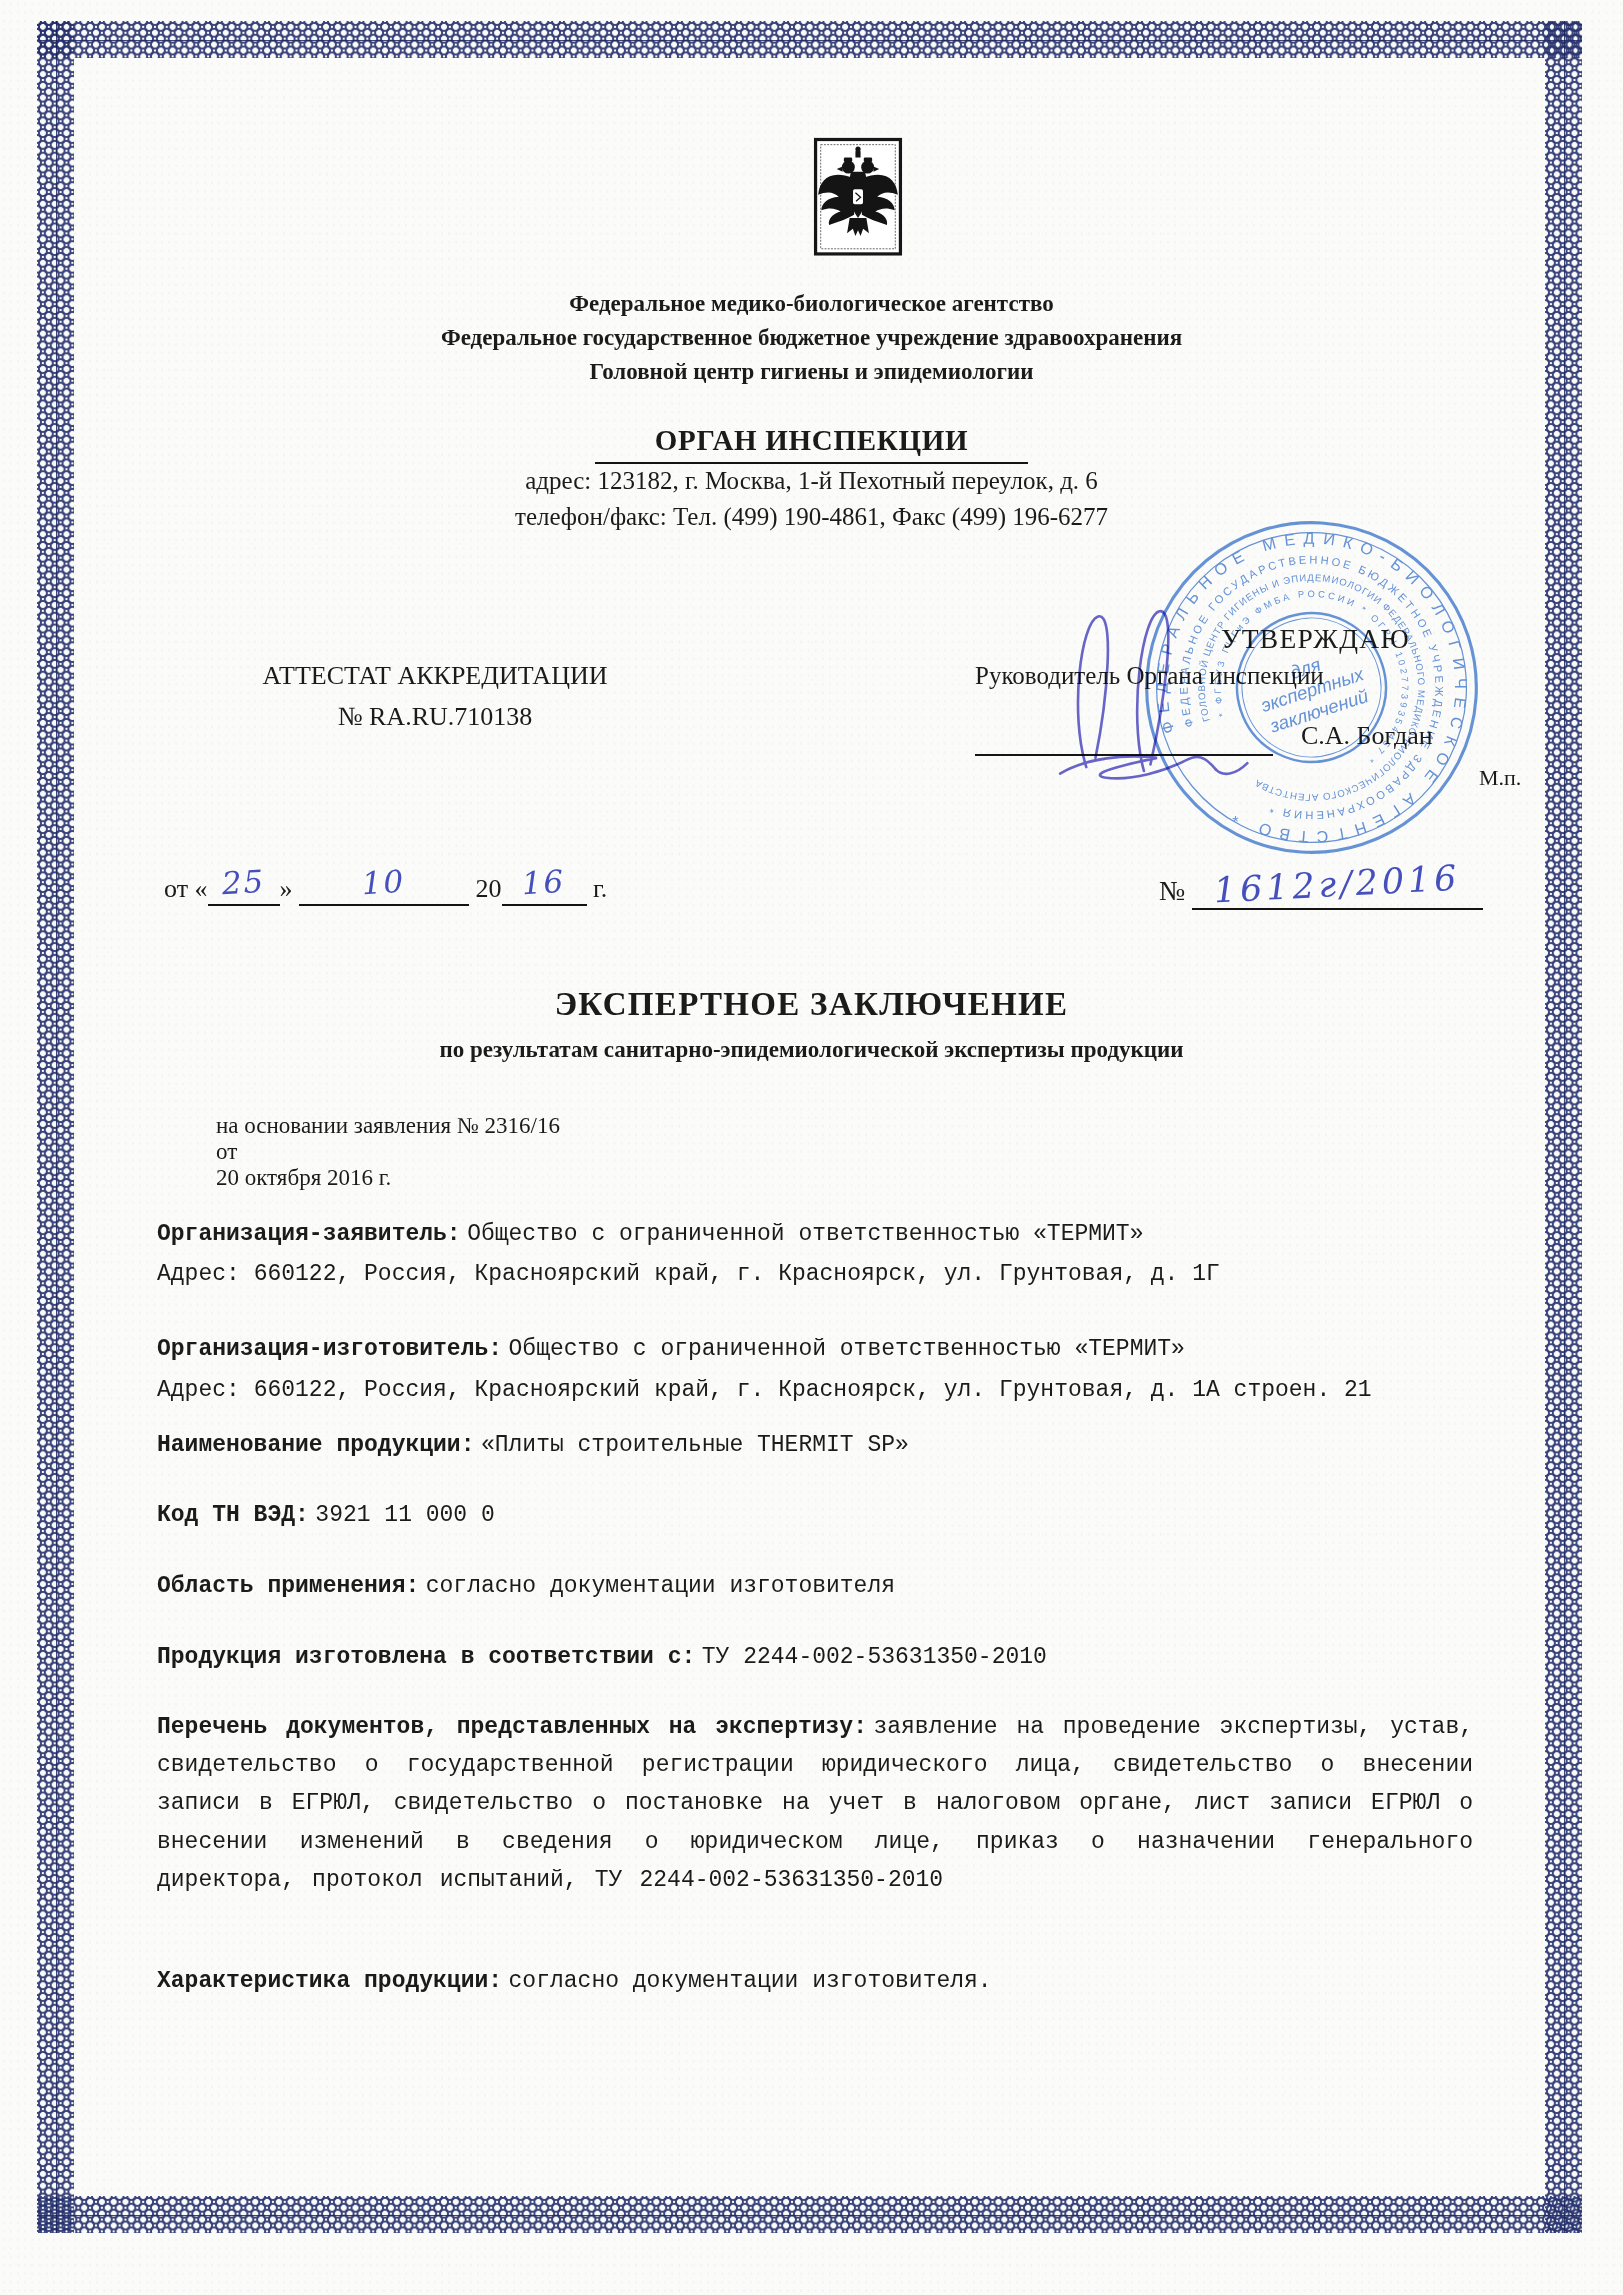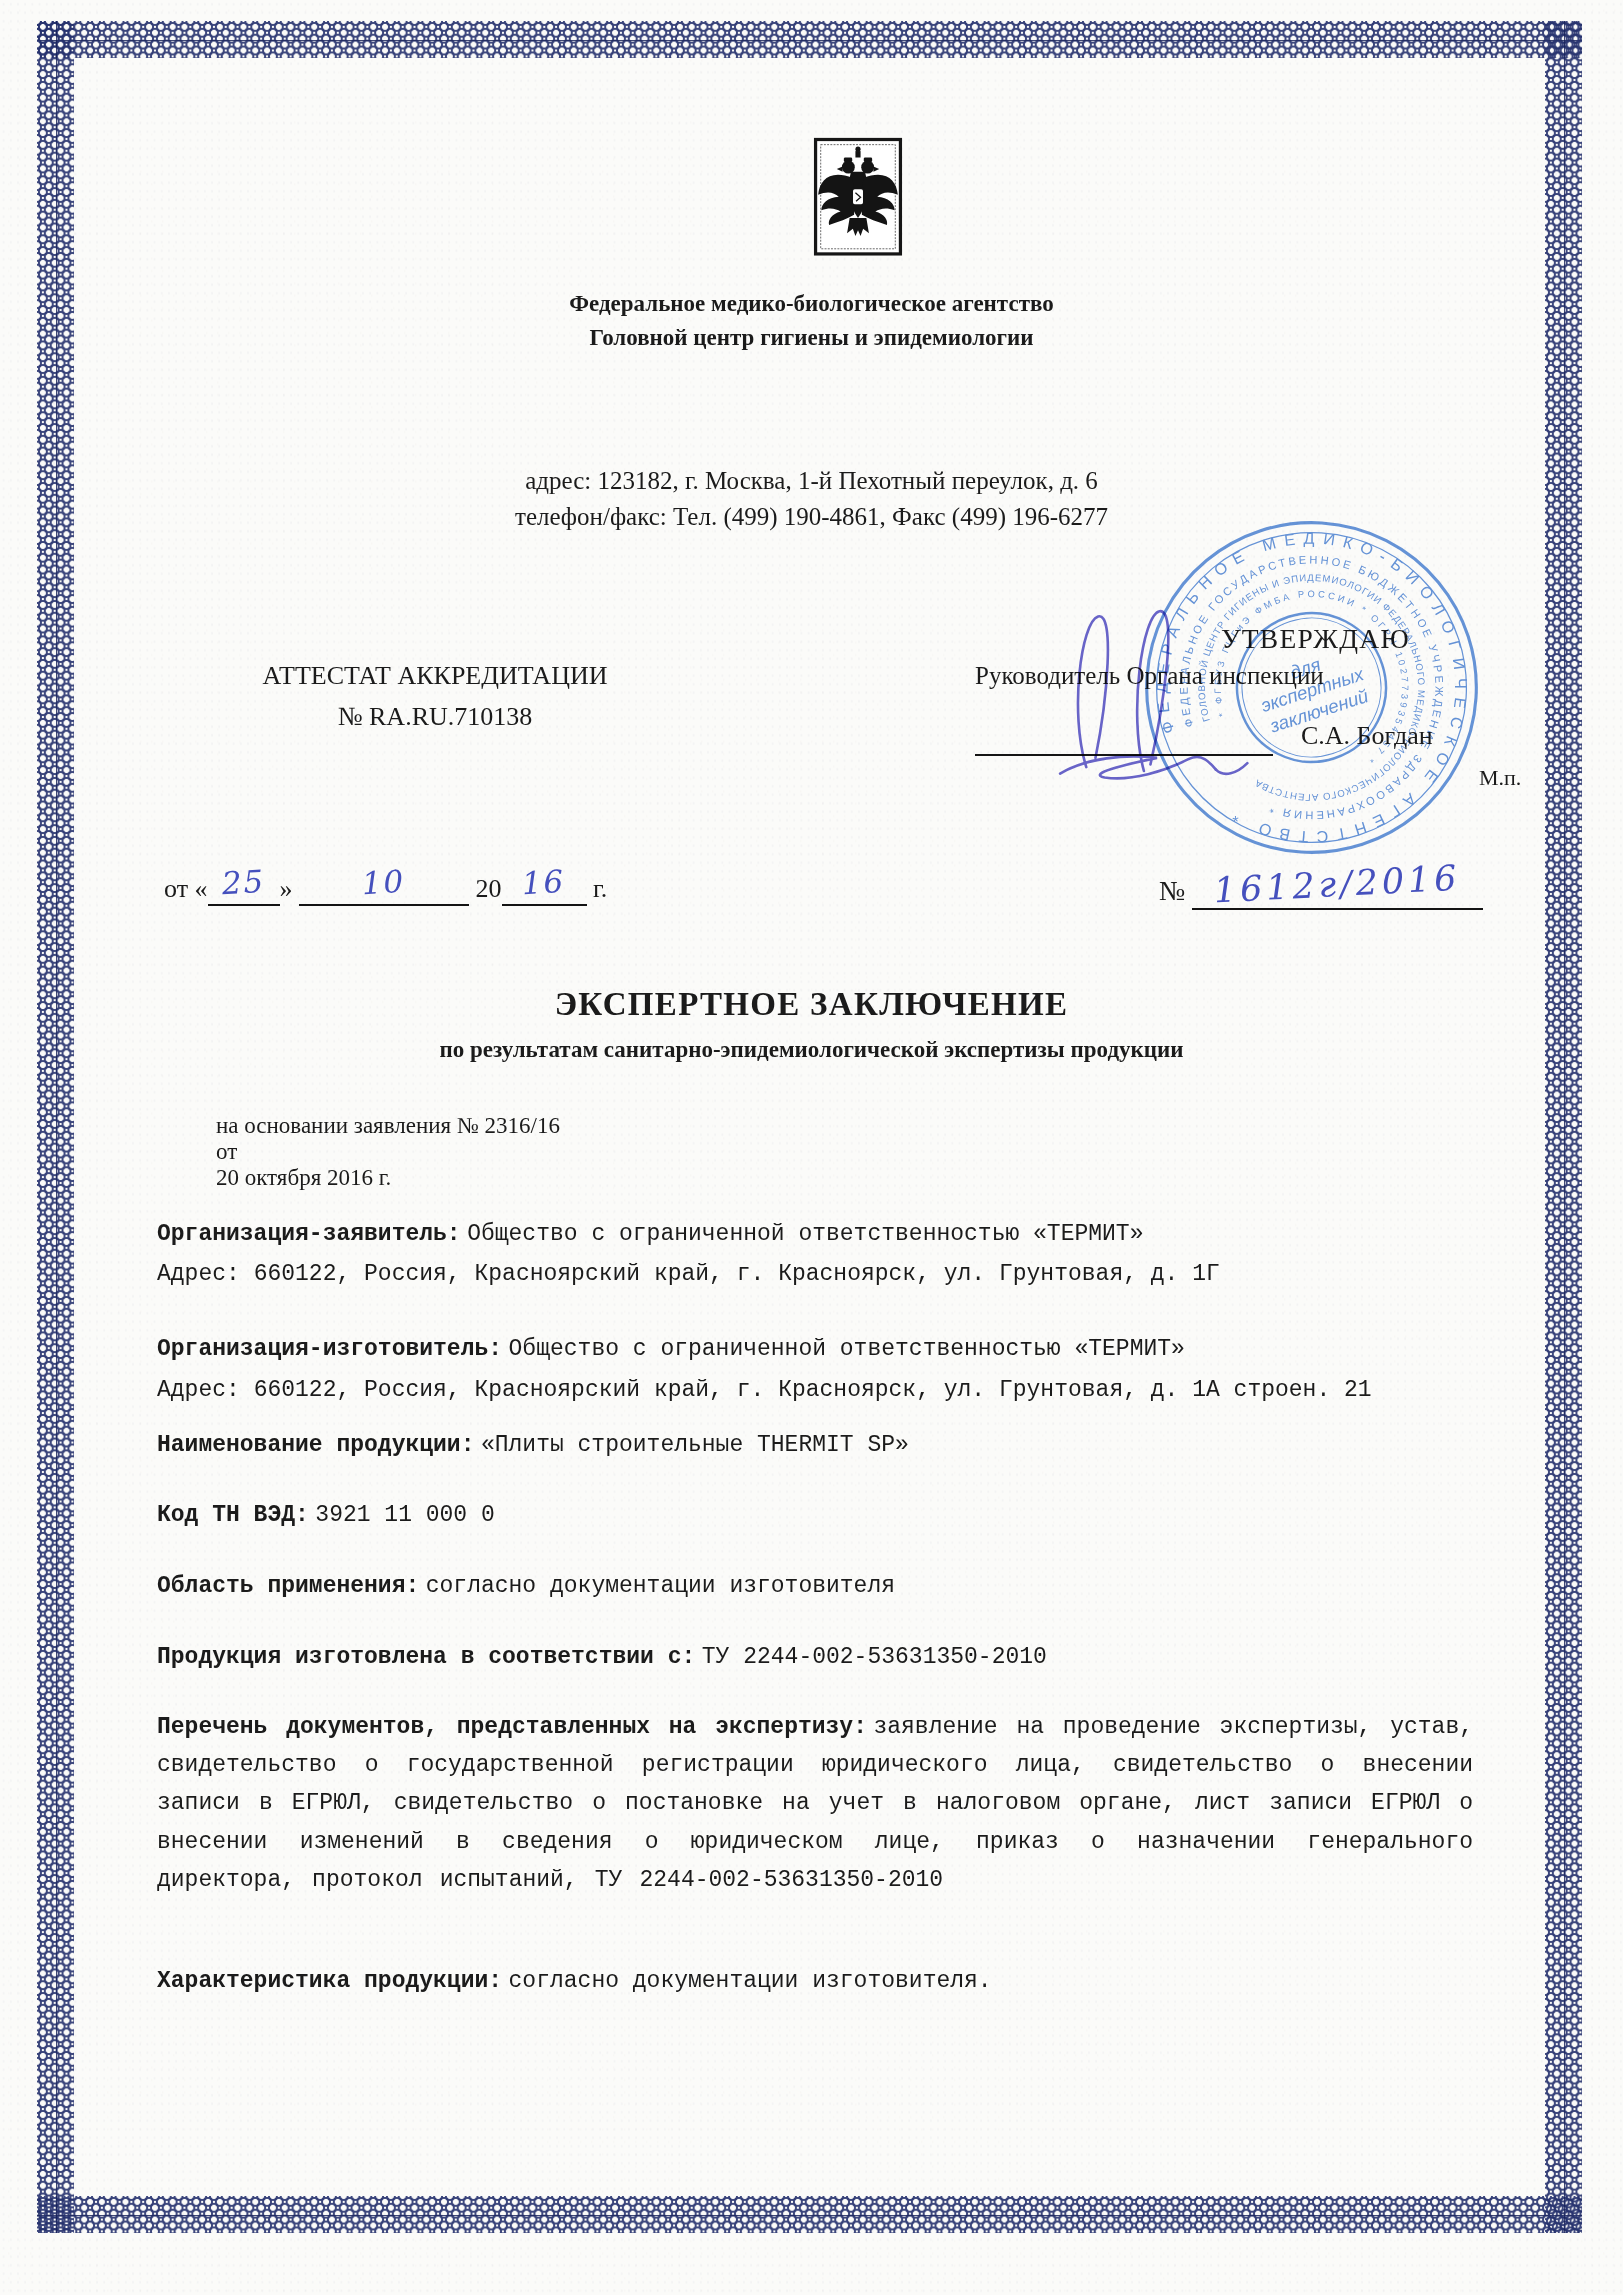--- a/index.html
+++ b/index.html
@@ -131,23 +131,27 @@
       <path d="M-13,30 L13,30 L17,54 L8,47 L4,58 L0,49 L-4,58 L-8,47 L-17,54 Z"></path>
       <circle cx="-28" cy="28" r="5"></circle>
       <rect x="23" y="25" width="14" height="4" rx="2"></rect>
       <rect x="-9" y="-16" width="18" height="26" rx="4" fill="#ffffff" stroke="#141414" stroke-width="2.5"></rect>
       <path d="M-4,-9 L4,-2 L-3,4" fill="none" stroke="#141414" stroke-width="2"></path>
     </g>
   </svg>
 
   <div class="abs ctr" style="top:287px">
     <div class="hdr-line">Федеральное медико-биологическое агентство</div>
+    <div class="hdr-line">Федеральное государственное бюджетное учреждение здравоохранения</div>
     <div class="hdr-line">Головной центр гигиены и эпидемиологии</div>
   </div>
 
+  <div class="abs ctr org-title-wrap">
+    <span class="org-title">ОРГАН ИНСПЕКЦИИ</span>
+  </div>
   <div class="abs ctr addr-line">адрес: 123182, г. Москва, 1-й Пехотный переулок, д. 6</div>
   <div class="abs ctr phone-line">телефон/факс: Тел. (499) 190-4861, Факс (499) 196-6277</div>
 
   <div class="abs accr">
     <div>АТТЕСТАТ АККРЕДИТАЦИИ</div>
     <div>№ RA.RU.710138</div>
   </div>
 
   <div class="abs approve-h">УТВЕРЖДАЮ</div>
   <div class="abs approve-role">Руководитель Органа инспекции</div>

